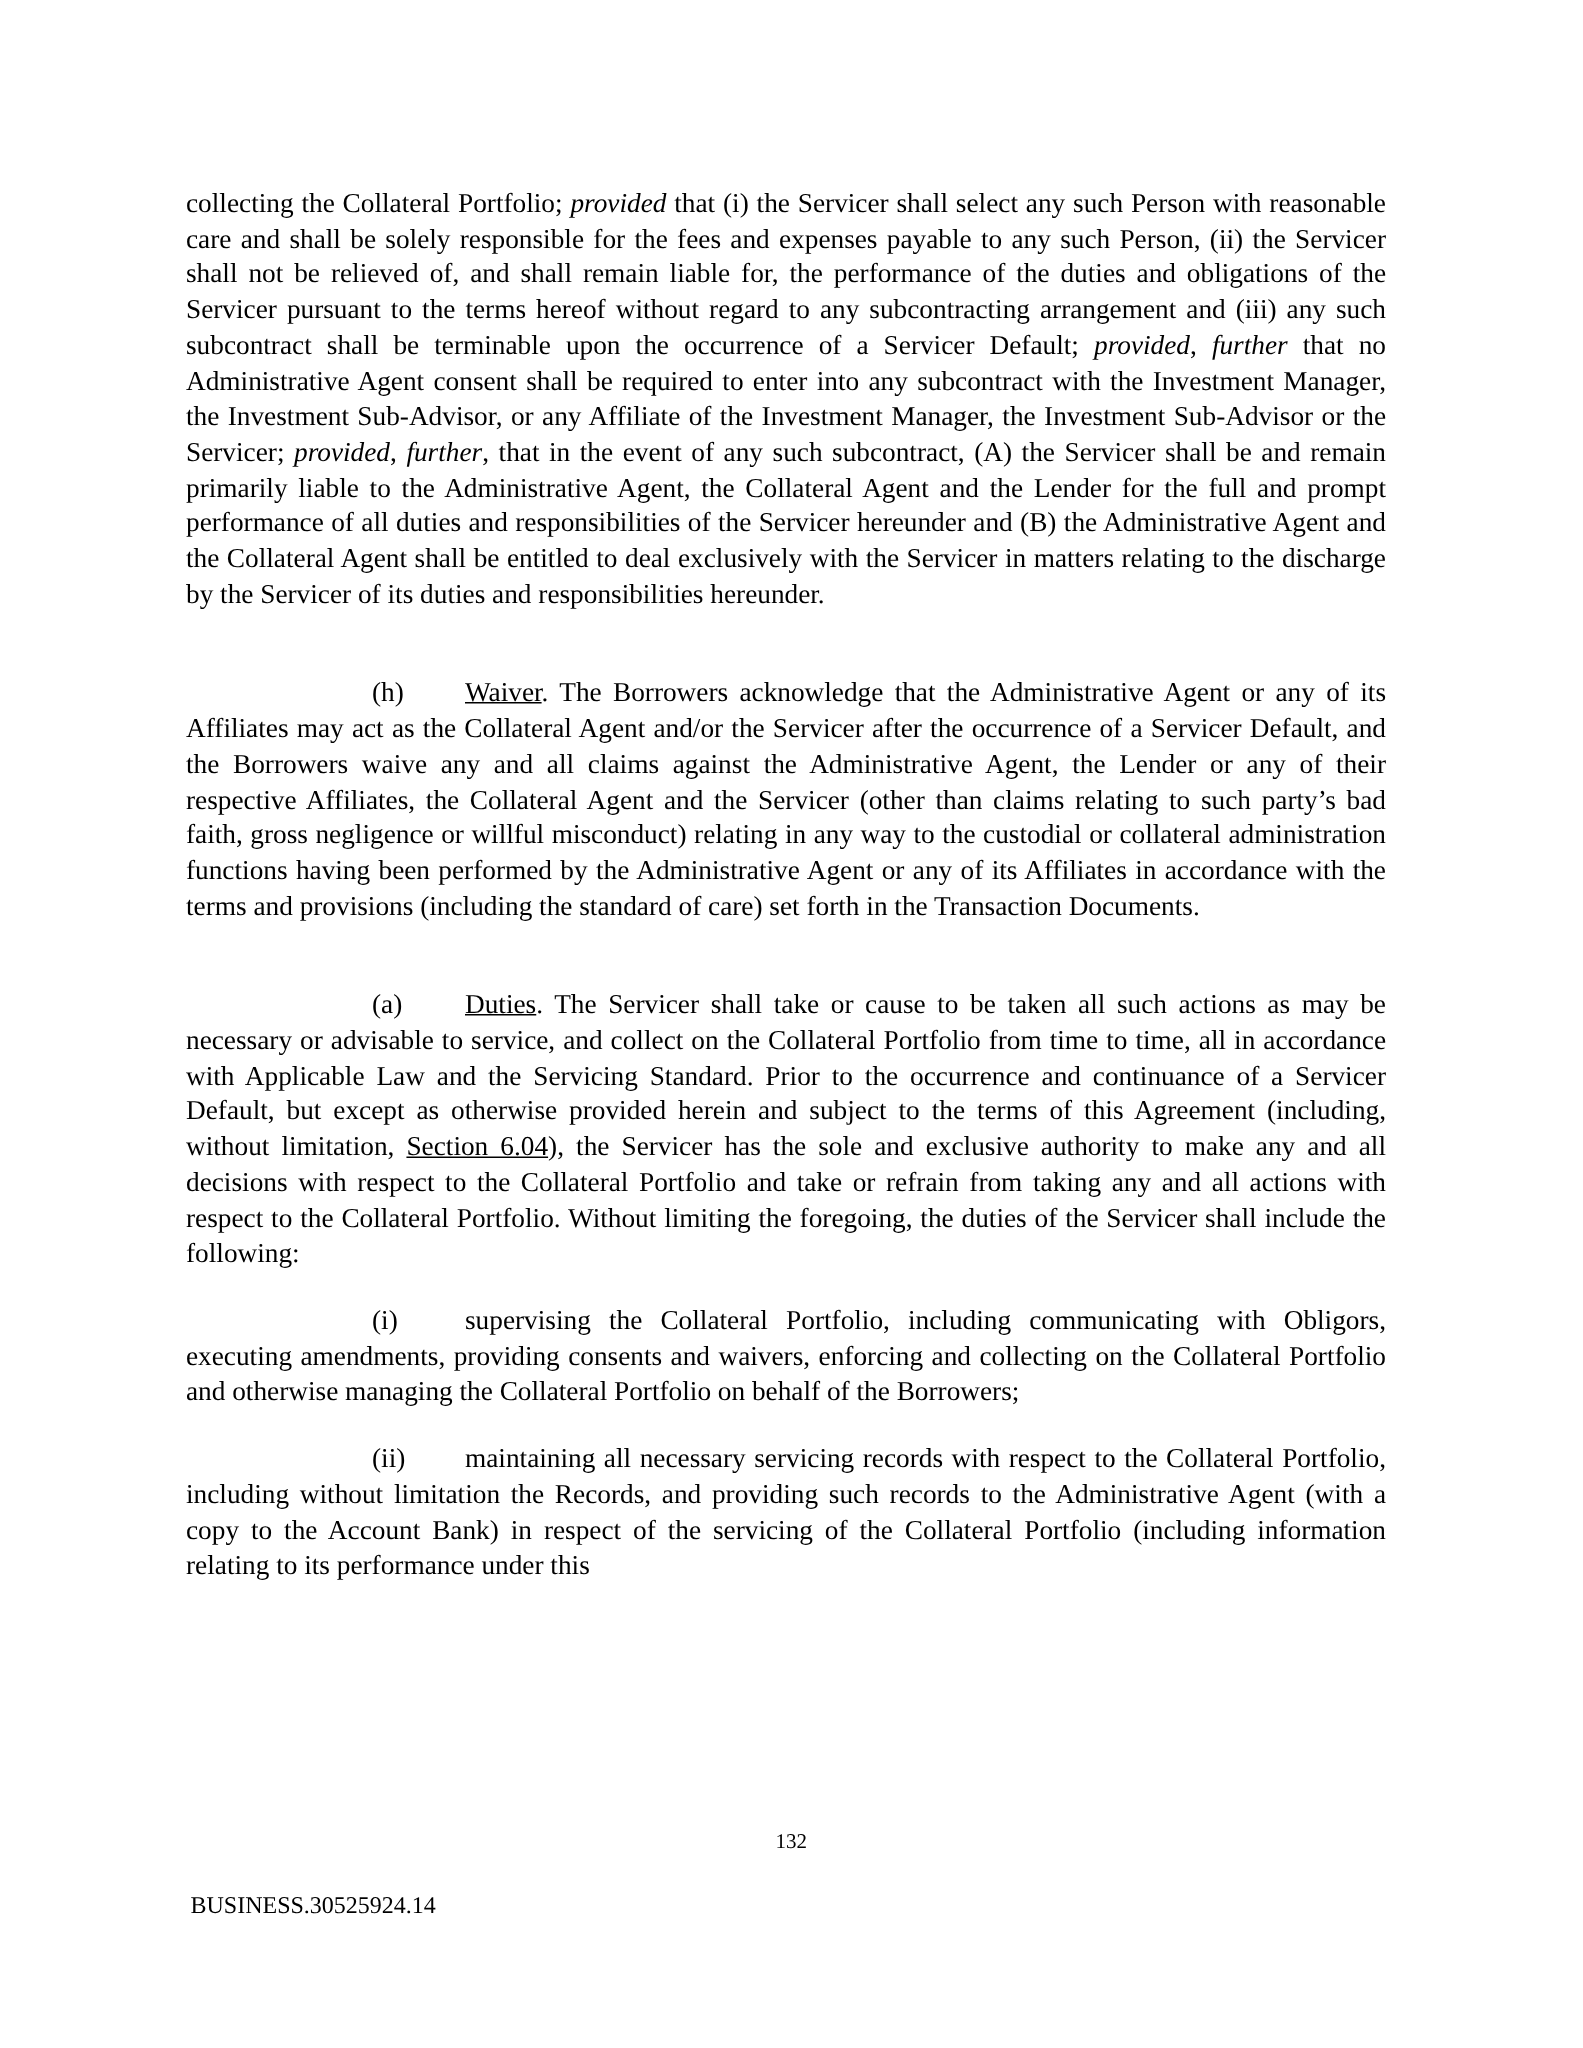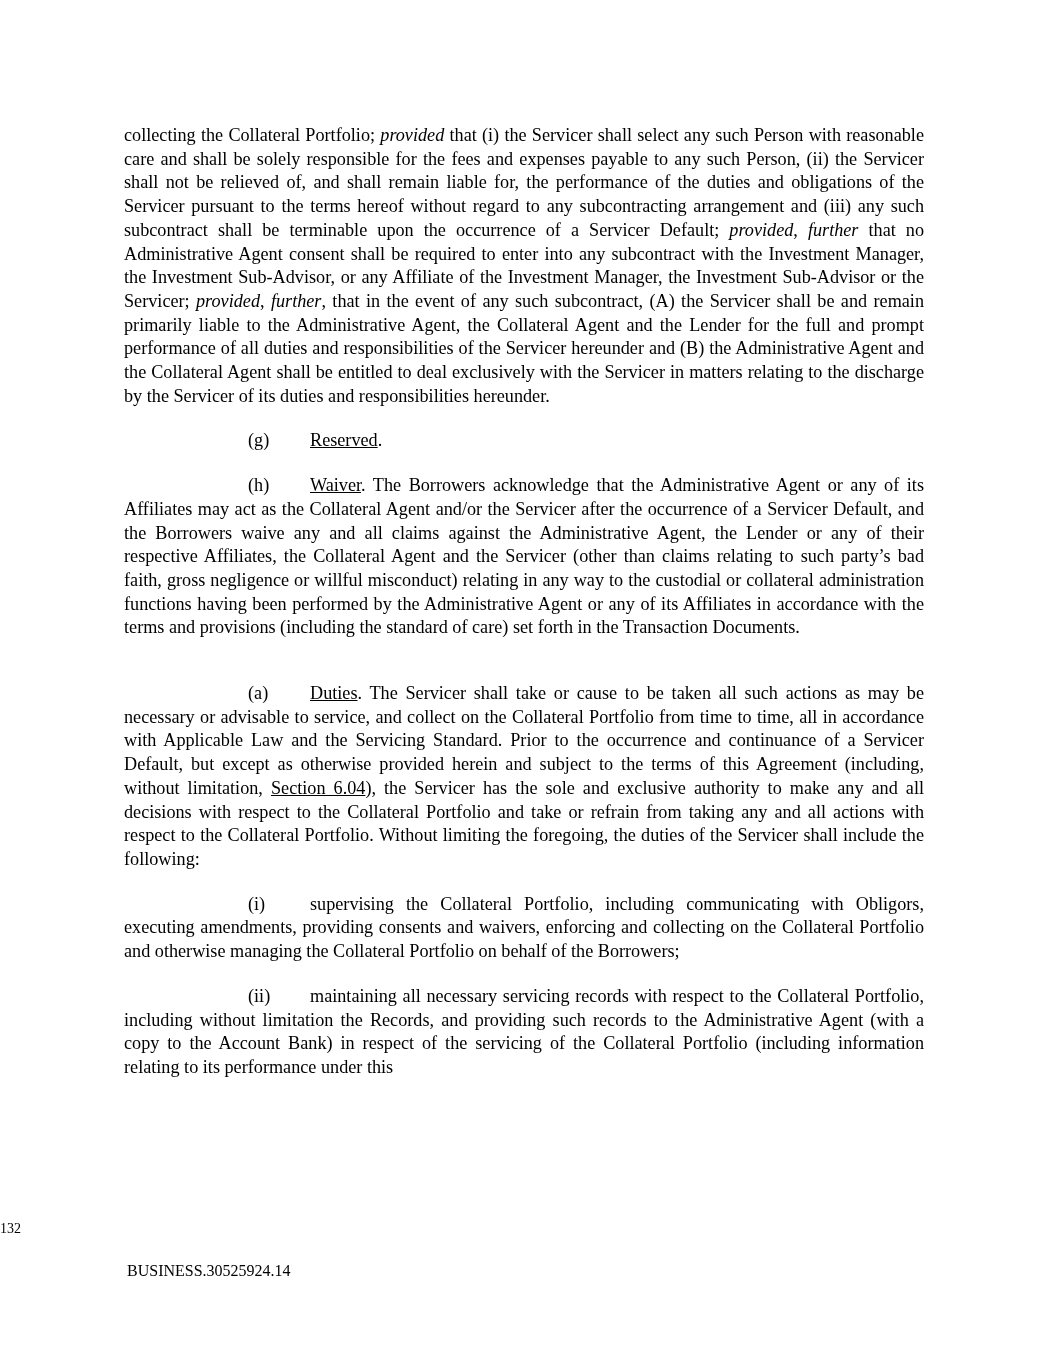--- a/index.html
+++ b/index.html
@@ -14,38 +14,37 @@
   }
   p { margin: 0; text-align: justify; }
   .gap { height: 21px; }
   .ind-para { text-indent: 124px; }
   .sub { text-indent: 124px; }
   .lbl { display: inline-block; width: 62px; text-indent: 0; }
   .u { text-decoration: underline; }
   .sec-no { display: inline-block; width: 186px; margin-left: 62px; }
   .heading-line { text-align: left; }
   .page-number {
-    position: absolute; left: 0; width: 1055px; top: 1221px; 
+    position: absolute; left: 0; width: 1055px; top: 1221px; text-align: center;
     font-size: 14px;
   }
   .footer-id {
     position: absolute; left: 127px; top: 1262px; font-size: 16px;
   }
 </style>
 </head>
 <body>
 
 <div class="page">
   <div class="body">
 
     <p><span>collecting the Collateral Portfolio; </span><i>provided</i><span> that (i) the Servicer shall select any such Person with reasonable care and shall be solely responsible for the fees and expenses payable to any such Person, (ii) the Servicer shall not be relieved of, and shall remain liable for, the performance of the duties and obligations of the Servicer pursuant to the terms hereof without regard to any subcontracting arrangement and (iii) any such subcontract shall be terminable upon the occurrence of a Servicer Default; </span><i>provided</i><span>, </span><i>further</i><span> that no Administrative Agent consent shall be required to enter into any subcontract with the Investment Manager, the Investment Sub-Advisor, or any Affiliate of the Investment Manager, the Investment Sub-Advisor or the Servicer; </span><i>provided</i><span>, </span><i>further</i><span>, that in the event of any such subcontract, (A) the Servicer shall be and remain primarily liable to the Administrative Agent, the Collateral Agent and the Lender for the full and prompt performance of all duties and responsibilities of the Servicer hereunder and (B) the Administrative Agent and the Collateral Agent shall be entitled to deal exclusively with the Servicer in matters relating to the discharge by the Servicer of its duties and responsibilities hereunder.</span></p>
 
     <div class="gap"></div>
 
-    <p class="ind-para heading-line"><span class="lbl">(g)</span><span class="u">Reserved</span><span>.</span></p>
 
     <div class="gap"></div>
 
     <p class="ind-para"><span class="lbl">(h)</span><span class="u">Waiver</span><span>.  The Borrowers acknowledge that the Administrative Agent or any of its Affiliates may act as the Collateral Agent and/or the Servicer after the occurrence of a Servicer Default, and the Borrowers waive any and all claims against the Administrative Agent, the Lender or any of their respective Affiliates, the Collateral Agent and the Servicer (other than claims relating to such party’s bad faith, gross negligence or willful misconduct) relating in any way to the custodial or collateral administration functions having been performed by the Administrative Agent or any of its Affiliates in accordance with the terms and provisions (including the standard of care) set forth in the Transaction Documents.</span></p>
 
     <div class="gap"></div>
 
 
     <div class="gap"></div>
 

